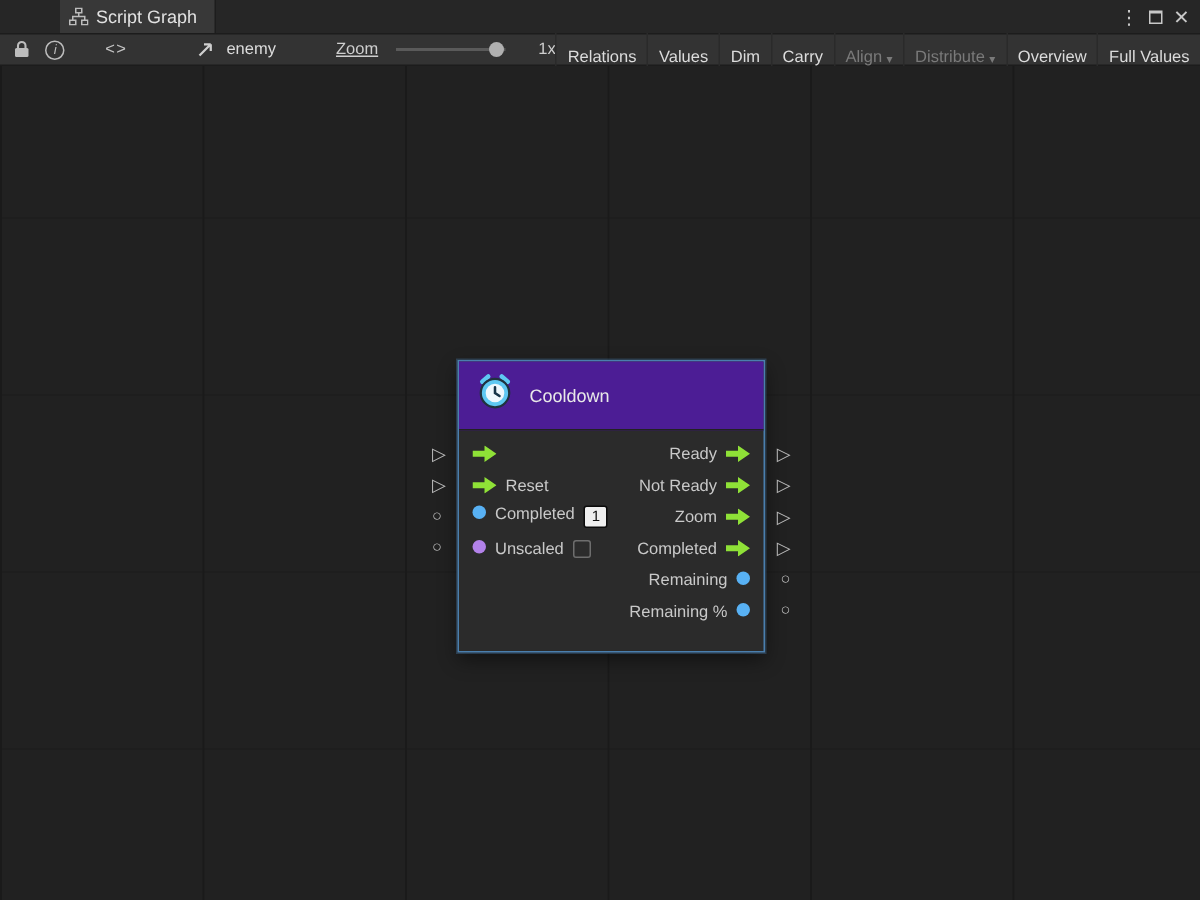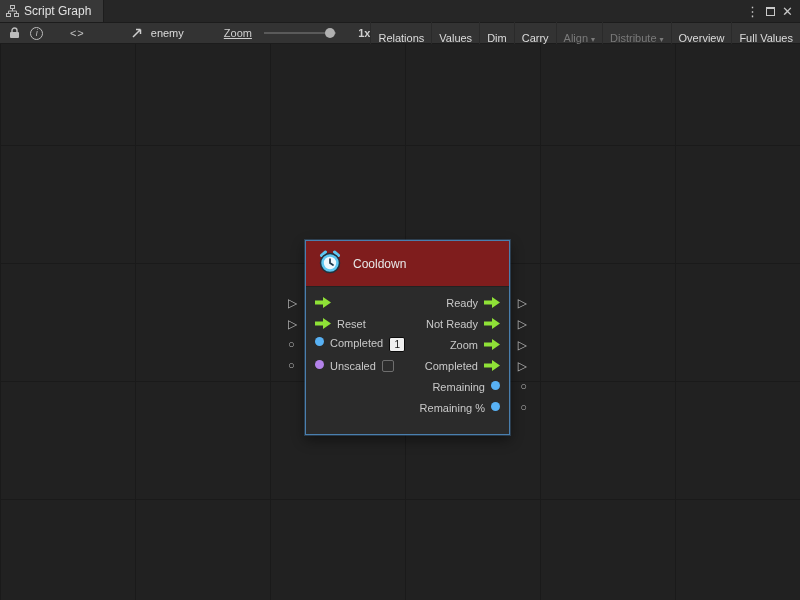--- a/index.html
+++ b/index.html
@@ -1,54 +1,54 @@
 <!DOCTYPE html>
 <html><head>
 <meta charset="utf-8">
 <style>
   * { margin:0; padding:0; box-sizing:border-box; }
   html,body { width:800px; height:600px; overflow:hidden; }
   body { font-family:"Liberation Sans", sans-serif; background:#222; position:relative; }
 
   
-  .titlebar { position:absolute; top:0; left:0; width:800px; height:22px; background:#262626; display:flex; align-items:center; }
+  .titlebar { position:absolute; top:0; left:0; width:800px; height:22px; background:#262626; display:flex; align-items:center;padding-left:40px; }
   .tab { height:22px; background:#383838; display:flex; align-items:center; gap:5px; padding:0 12px 0 6px; color:#e2e2e2; font-size:12px; border-right:1px solid #1d1d1d; }
   .tab-icon svg { display:block; }
   .win-controls { margin-left:auto; display:flex; align-items:center; gap:7px; padding-right:7px; color:#c8c8c8; }
   .win-controls .glyph { font-size:13px; line-height:1; cursor:default; }
   .box-icon { width:9px; height:9px; border:1px solid #c8c8c8; border-top-width:2px; display:inline-block; }
 
   
   .toolbar { position:absolute; top:22px; left:0; width:800px; height:22px; background:#333333; border-top:1px solid #1c1c1c; border-bottom:1px solid #1c1c1c; display:flex; align-items:center; font-size:11px; color:#dcdcdc; }
   .tbicon { display:flex; align-items:center; justify-content:center; height:22px; }
   .lock { margin-left:7px; width:18px; }
   .info { margin-left:8px; width:18px; }
   .info-circle { width:13px; height:13px; border:1px solid #bdbdbd; border-radius:50%; font-size:9px; color:#bdbdbd; display:flex; align-items:center; justify-content:center; font-style:italic; }
   .code { margin-left:26px; color:#c3c3c3; font-size:11px; letter-spacing:1px; }
   .crumb { margin-left:46px; display:flex; align-items:center; gap:8px; color:#dcdcdc; }
   .zoom-label { margin-left:40px; color:#cfcfcf;text-decoration:underline; }
   .slider { position:relative; margin-left:12px; width:90px; height:22px; }
   .slider-track { position:absolute; top:10px; left:0; width:100%; height:2px; background:#5a5a5a; }
   .slider-handle { position:absolute; top:6px; right:1px; width:10px; height:10px; border-radius:50%; background:#b0b0b0; }
-  .zoom-value { margin-left:22px; color:#cfcfcf;font-weight:bold; }
+  .zoom-value { margin-left:22px; color:#cfcfcf; }
   .tb-buttons { margin-left:auto; display:flex; align-items:stretch; height:22px; }
   .tb-btn { display:flex; align-items:flex-end; gap:3px; padding:0 7px; border-left:1px solid #2a2a2a; color:#dcdcdc; cursor:default; white-space:nowrap; }
   .tb-btn.disabled { color:#7a7a7a; }
   .dd-arrow { font-size:8px; }
 
   
   .canvas { position:absolute; top:44px; left:0; width:800px; height:556px; background-color:#212121;
     background-image:
       linear-gradient(to right, #1a1a1a 1px, transparent 1px),
       linear-gradient(to bottom, #1a1a1a 1px, transparent 1px);
     background-size:135px 118px; background-position:0px -17px; }
 
   
   .node { position:absolute; left:305px; top:196px; width:205px; background:#2b2b2b; border:1px solid #4a7fae; box-shadow:0 0 0 1px rgba(74,127,174,0.35), 0 5px 12px rgba(0,0,0,0.45); }
-  .node-header { height:46px; background:#7f1d1d; display:flex; align-items:center; gap:10px; padding:0 11px; border-bottom:1px solid #222; }
+  .node-header { height:46px; background:#4c1d95; display:flex; align-items:center; gap:10px; padding:0 11px; border-bottom:1px solid #222; }
   .node-title { color:#e8e8e8; font-size:12px; }
   .node-body { padding:5px 0 16px; }
   .port-row { position:relative; height:21px; display:flex; align-items:center; justify-content:space-between; padding:0 9px; font-size:11px; color:#c9c9c9; }
   .pside { display:flex; align-items:flex-start; gap:6px; }
   .flow-arrow svg { display:block; }
   .dot { width:9px; height:9px; border-radius:50%; }
   .dot.blue { background:#58b1f4; }
   .dot.purple { background:#b382ea; }
   .dur-field { width:16px; height:15px; background:#efefef; border:1px solid #0b0b0b; border-radius:2px; color:#111; font-size:10px; text-align:center; padding:0; font-family:"Liberation Sans", sans-serif; }
   .checkbox { width:12px; height:12px; background:#2c2c2c; border:1px solid #6e6e6e; border-radius:2px; display:inline-block; }

